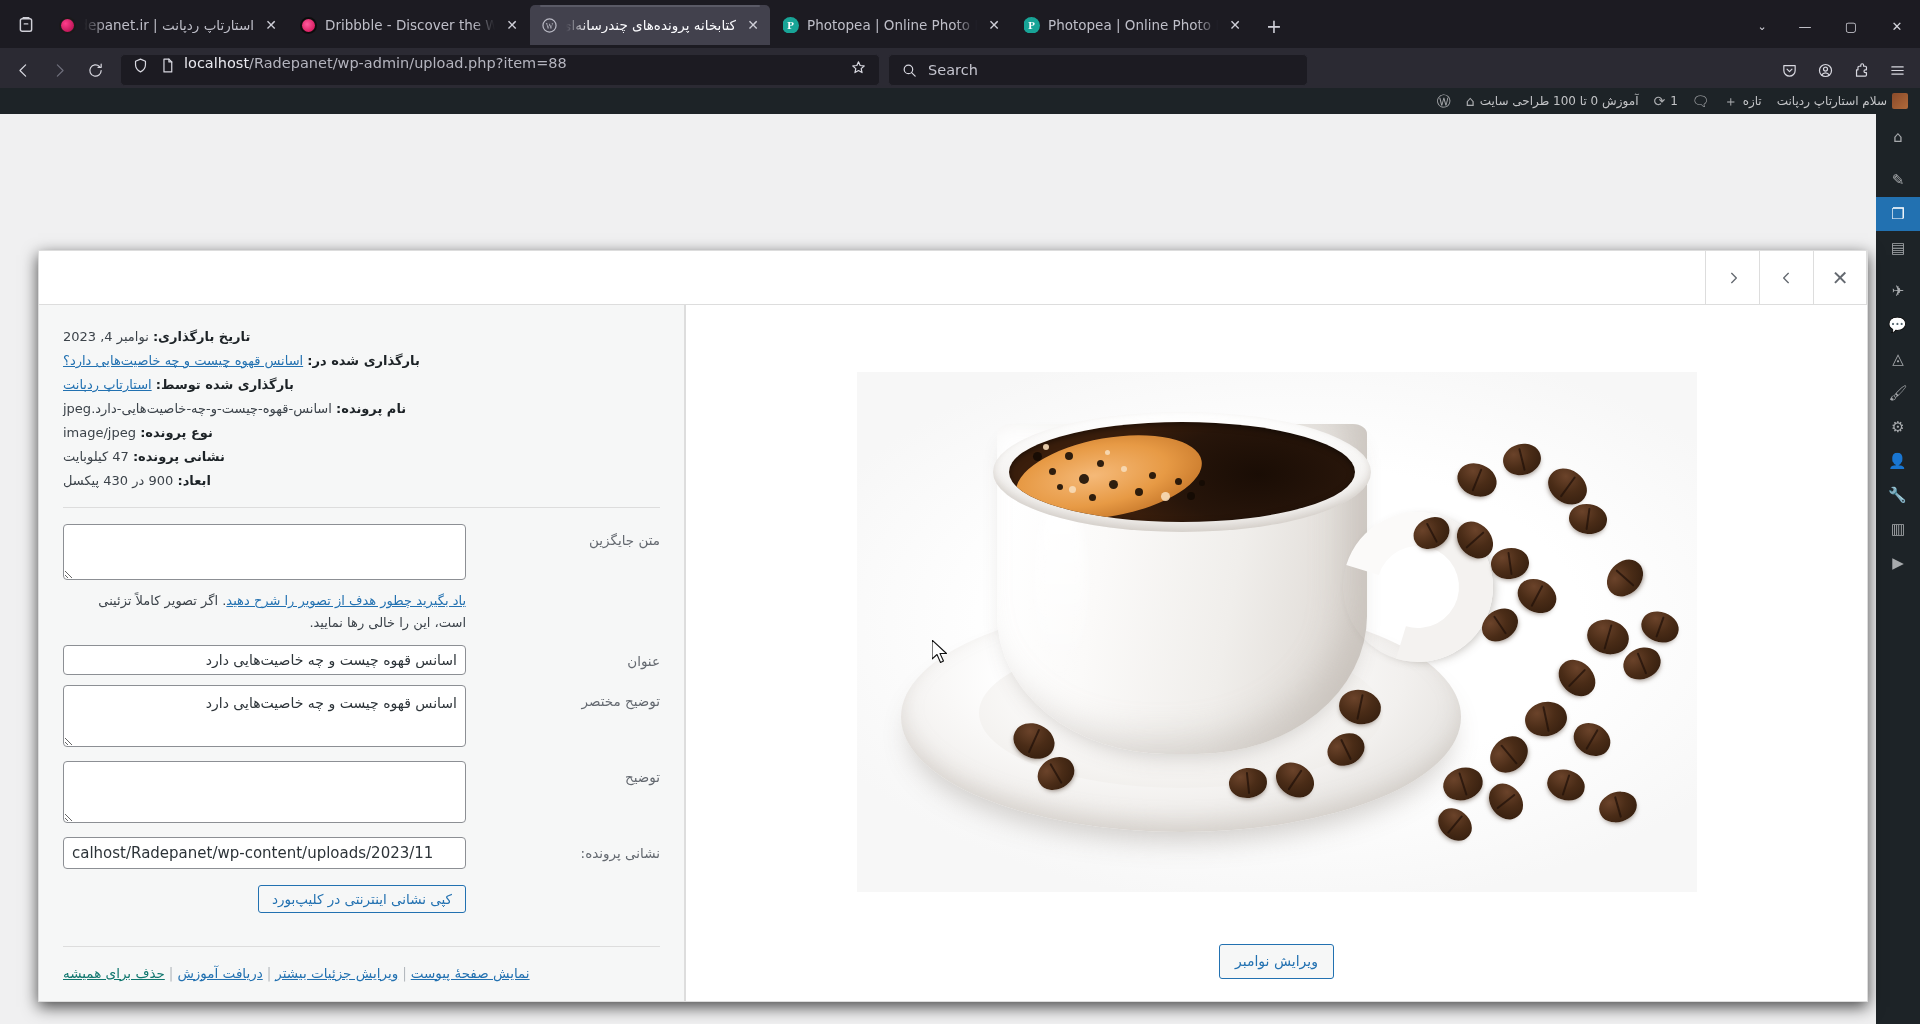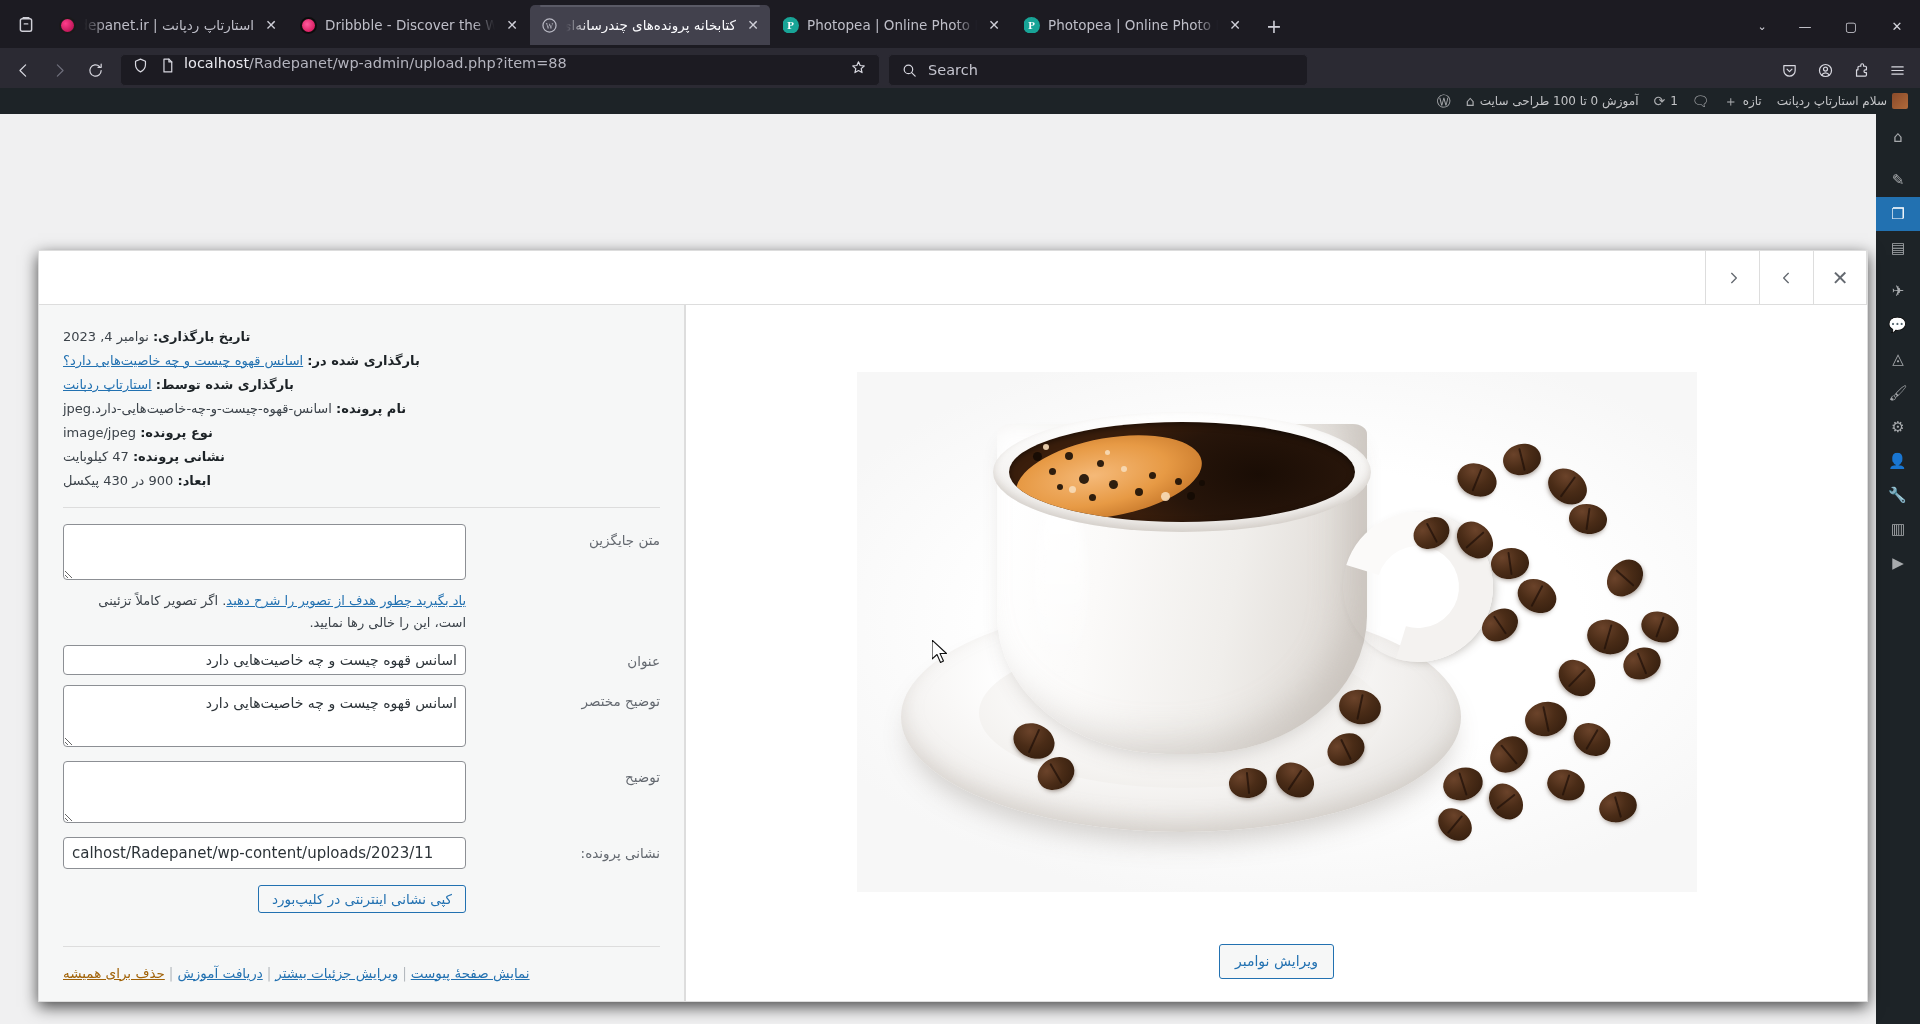--- a/index.html
+++ b/index.html
@@ -311,21 +311,21 @@
   .copy-row .spacer { flex: 0 0 180px; }
   .copy-btn {
     padding: 5px 13px; font-size: 13.5px; border:1px solid #2271b1;
     color:#2271b1; background:#f6f7f7; border-radius:3px;
   }
   .actions {
     border-top: 1px solid #ddd; padding: 14px 0 16px; margin-top: auto;
     font-size: 13.5px; color:#2271b1; text-align: left; line-height:1.8;
   }
   .actions a { color:#2271b1; text-decoration: underline; }
-  .actions a.danger { color:#a16207; }
+  .actions a.danger { color:#0f766e; }
   .actions .sep { color:#b4b9be; padding: 0 4px; text-decoration:none; }
 </style>
 </head>
 <body>
 
 <div class="browser">
 
   <div class="tabstrip">
     <div class="firefox-view">
       <svg viewBox="0 0 16 16" fill="none" stroke="#d0d0d8" stroke-width="1.3">

